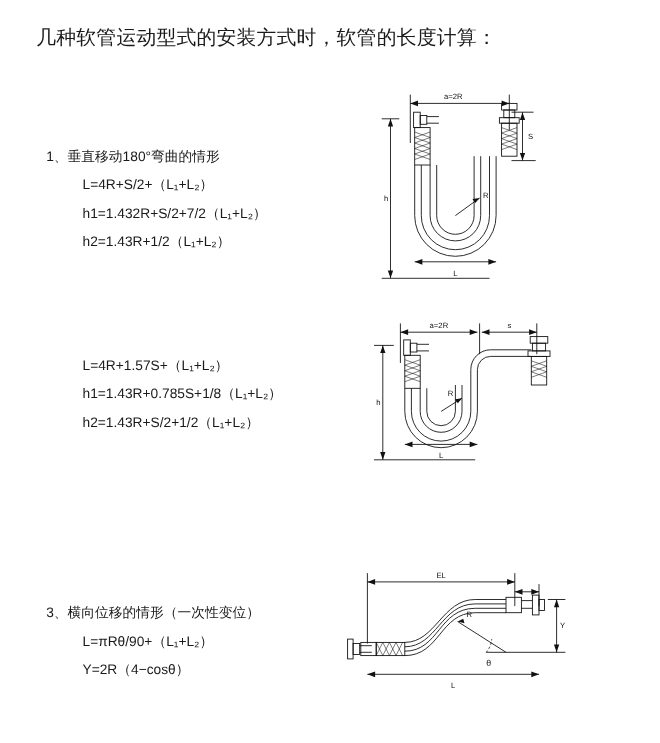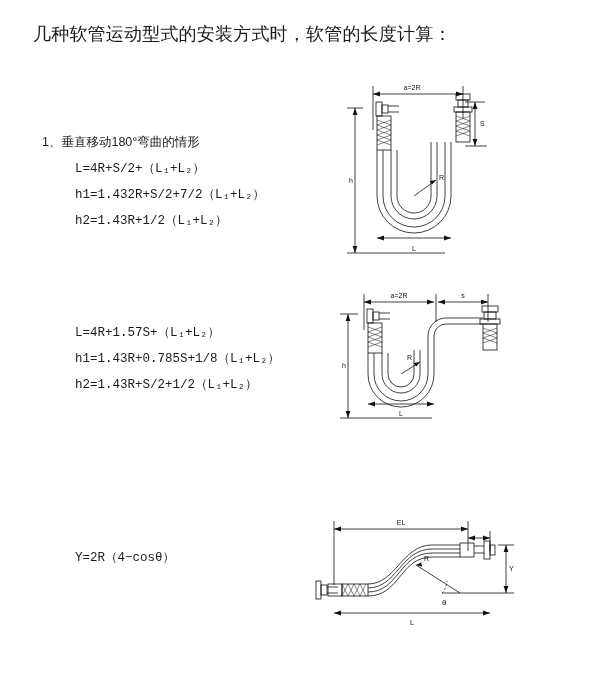--- a/index.html
+++ b/index.html
@@ -43,21 +43,20 @@
   .sec-head {
     font-size: 12.5px;
     margin: 0 0 9px 0;
     white-space: nowrap;
   }
   .formula {
     font-size: 12.5px;
     margin: 0 0 9px 0;
     padding-left: 33px;
     white-space: nowrap;
-    font-family: Liberation Mono, monospace;
   }
   .fig {
     position: absolute;
   }
   .fig svg { display: block; }
   
   #sec1 { top: 110px; }
   #sec2 { top: 300px; }
   #sec3 { top: 525px; }
   #fig1 { left: 315px; top: -42px; }
@@ -234,20 +233,22 @@
           <path d="M56 126 l7 -2.6 v5.2 z" fill="#111" stroke="none"></path>
           <path d="M122 126 l-7 -2.6 v5.2 z" fill="#111" stroke="none"></path>
           <text x="89" y="138" font-size="7" fill="#111" stroke="none" text-anchor="middle" font-family="'Liberation Sans',sans-serif">L</text>
         </g>
       </svg>
     </div>
   </div>
 
   <div class="section" id="sec3">
     <div class="sec-text">
+      <p class="sec-head">3、横向位移的情形（一次性变位）</p>
+      <p class="formula">L=πRθ/90+（L₁+L₂）</p>
       <p class="formula">Y=2R（4−cosθ）</p>
     </div>
 
     <div class="fig" id="fig3">
       <svg width="250" height="130" viewBox="0 0 250 130">
         <g stroke="#111" fill="none" stroke-width="0.8">
 
           <line x1="42" y1="24" x2="176" y2="24"></line>
           <path d="M42 24 l7 -2.6 v5.2 z" fill="#111" stroke="none"></path>
           <path d="M176 24 l-7 -2.6 v5.2 z" fill="#111" stroke="none"></path>

